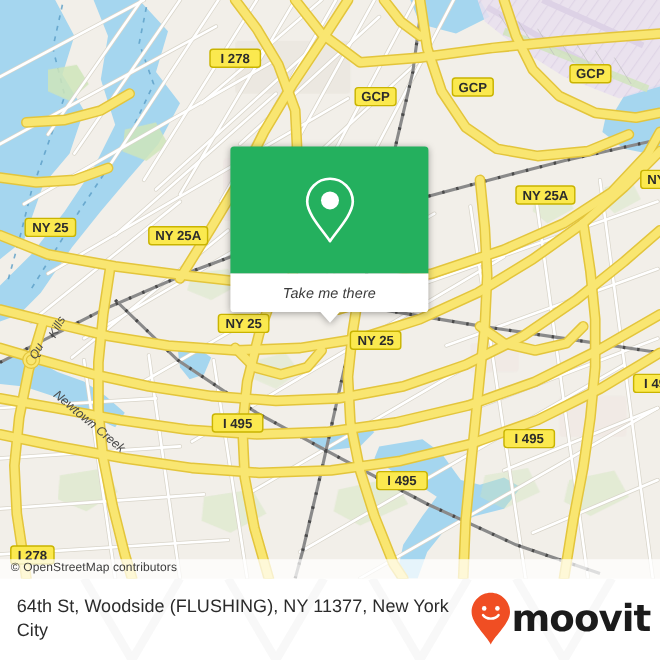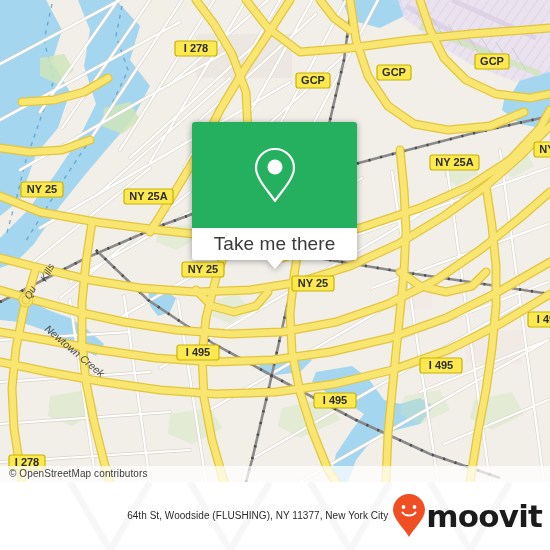--- a/index.html
+++ b/index.html
@@ -37,22 +37,23 @@
     display:flex;align-items:center;justify-content:center;
   }
   .pin-icon{display:block;}
   .callout-bottom{
     background:#ffffff;height:32px;width:100%;
     border-radius:0 0 3px 3px;
     display:flex;align-items:center;justify-content:center;
     position:relative;
   }
   .callout-label{
-    font-size:19px;color:#3a3a3a;letter-spacing:.1px;
+    font-size:12px;color:#3a3a3a;letter-spacing:.1px;
     line-height:32px;
+    font-style:italic;
   }
   .callout-arrow{
     position:absolute;left:50%;top:31px;
     width:0;height:0;margin-left:-9px;
     border-left:9px solid transparent;
     border-right:9px solid transparent;
     border-top:10px solid #ffffff;
   }
 
   
@@ -62,24 +63,23 @@
   }
   .footer-watermark{
     position:absolute;left:0;top:0;width:550px;height:68px;
     opacity:.5;
   }
   .footer-inner{
     position:relative;display:flex;align-items:center;
     height:68px;padding:0 8px 0 14px;box-sizing:border-box;
   }
   .footer-addr{
-    flex:1 1 auto;font-size:10px;color:#2b2b2b;
+    flex:1 1 auto;font-size:15px;color:#2b2b2b;
     line-height:20px;letter-spacing:.05px;
     padding-right:4px;
-    text-align:right;
   }
   .footer-logo{
     flex:0 0 auto;display:flex;align-items:center;gap:0;
   }
   .moovit-word{
     font-size:31px;font-weight:bold;color:#1b1b1b;
     letter-spacing:-.8px;line-height:31px;
     font-family:"DejaVu Sans", sans-serif;
   }
 

